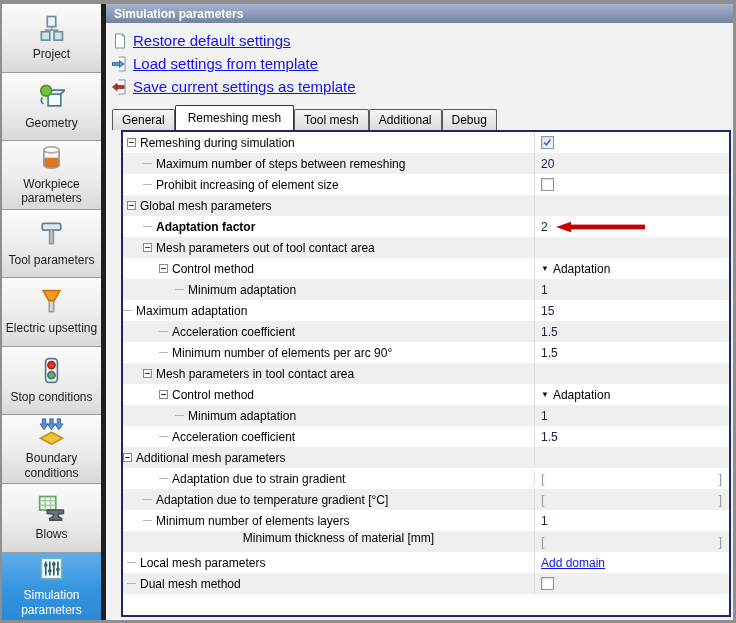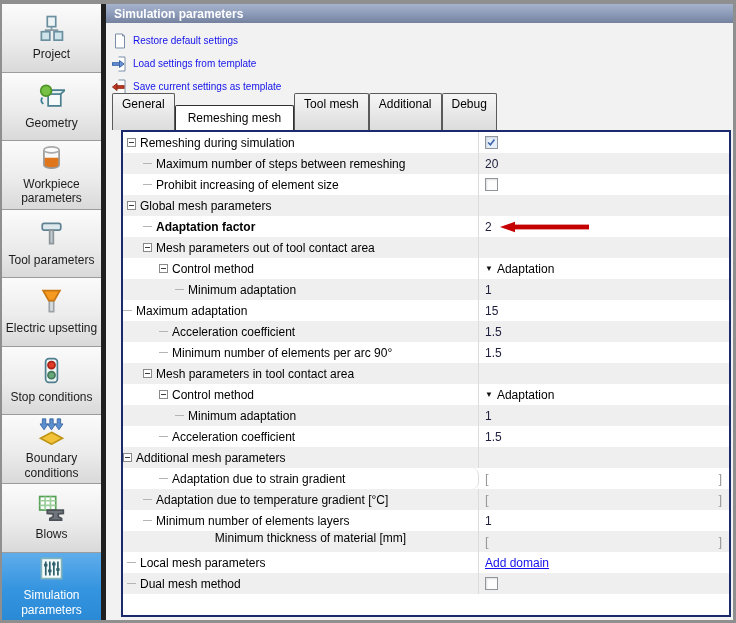--- a/index.html
+++ b/index.html
@@ -23,32 +23,32 @@
 
   
   .main { flex:1; display:flex; flex-direction:column; min-width:0; background:#f2f2f2; }
   .titlebar { height:19px; background:linear-gradient(#a7b3cd,#8d9cba 50%,#74829e); color:#fff;
     font-weight:bold; padding:3px 0 0 8px; font-size:12px; }
 
   .links { padding:6px 0 0 6px; }
   .link-row { display:flex; align-items:center; gap:5px; height:23px; cursor:pointer; }
   .link-row .licn { width:16px; height:16px; }
   .link-row .licn svg { width:100%; height:100%; display:block; }
-  .link-text { color:#1412ea; font-size:10px; }
+  .link-text { color:#1412ea; text-decoration:underline; font-size:15px; }
 
   .tabs { display:flex; align-items:flex-end; margin:7px 0 0 6px; height:25px; }
-  .tab { height:37px; padding:3px 9px 0; background:linear-gradient(#f6f6f6,#dcdcdc); color:#000;
+  .tab { height:21px; padding:3px 9px 0; background:linear-gradient(#f6f6f6,#dcdcdc); color:#000;
     border:1px solid #5a5a5a; border-bottom:none; border-radius:2px 2px 0 0; cursor:pointer; }
   .tab.active { height:25px; padding:5px 12px 0; background:#fff; border-color:#303030; position:relative; z-index:2; }
 
   .table { flex:1; margin:0 2px 3px 15px; border:2px solid #1a2a6c; background:#fff;
     display:flex; flex-direction:column; overflow:hidden; }
   .trow { height:21px; flex:none; display:flex; align-items:stretch; cursor:default; }
   .trow.stripe { background:#efefef; }
-  .lblcell { width:356px; flex:none; display:flex; align-items:center; border-right:1px solid #dcdcdc; overflow:hidden; white-space:nowrap; }
+  .lblcell { width:412px; flex:none; display:flex; align-items:center; border-right:1px solid #dcdcdc; overflow:hidden; white-space:nowrap; }
   .valcell { flex:1; display:flex; align-items:center; padding-left:6px; position:relative; overflow:hidden; white-space:nowrap; }
   .lbl { color:#000; }
   .lbl.bold { font-weight:bold; }
   .exp { width:9px; height:9px; flex:none; border:1px solid #898989; background:#fff;
     display:inline-flex; align-items:center; justify-content:center; margin-right:4px; }
   .exp::before { content:""; width:5px; height:1px; background:#3c3c3c; }
   .dash { width:9px; height:11px; flex:none; border-bottom:1px solid #b4b4b4; margin:-11px 4px 0 0; }
   .val { color:#20203f; }
   .dd-caret { font-size:8px; color:#111; margin-right:4px; }
   .dd-text { color:#000; }

